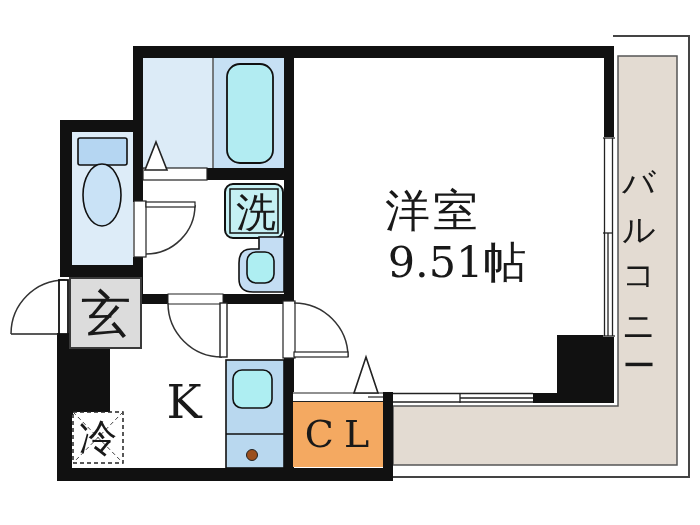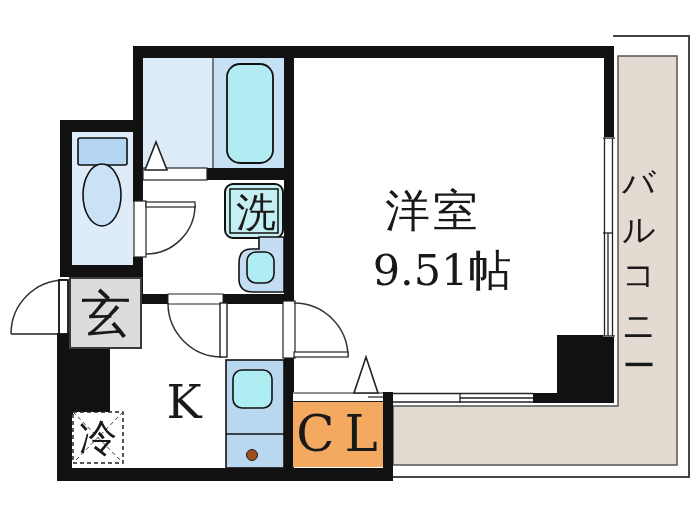--- a/index.html
+++ b/index.html
@@ -11,21 +11,21 @@
   .lbl{
     position:absolute;color:#191919;white-space:nowrap;
     transform:translate(-50%,-50%);line-height:1;
   }
   .lbl-room   {font-size:45px;letter-spacing:3px;}
   .lbl-size   {font-size:43px;}
   .lbl-entr   {font-size:50px;}
   .lbl-k      {font-size:47px;}
   .lbl-fridge {font-size:38px;}
   .lbl-wash   {font-size:40px;}
-  .lbl-cl     {font-size:50px;letter-spacing:10px;}
+  .lbl-cl     {font-size:38px;letter-spacing:10px;}
   .lbl-balcony{
     font-size:33px;letter-spacing:13px;writing-mode:vertical-rl;
     transform:none;
   }
 </style>
 </head>
 <body>
 
 <div id="stage">
 
@@ -133,21 +133,21 @@
     <g stroke="#222" stroke-width="1.2">
       <rect x="293" y="392" width="90" height="10" fill="#ffffff" stroke="none"></rect>
       <line x1="293" y1="393" x2="383" y2="393"></line>
       <line x1="293" y1="401.5" x2="383" y2="401.5"></line>
       <line x1="368" y1="397" x2="383" y2="397"></line>
     </g>
     <path d="M 366 357 L 378 393 L 354 393 Z" fill="#ffffff" stroke="#222" stroke-width="1.6"></path>
   </svg>
 
   <div class="lbl lbl-room" style="left:433px;top:210px;">洋室</div>
-  <div class="lbl lbl-size" style="left:442px;top:262px;margin-top:8px;">9.51帖</div>
+  <div class="lbl lbl-size" style="left:457px;top:262px;">9.51帖</div>
   <div class="lbl lbl-balcony" style="left:623px;top:146px;">バルコニー</div>
   <div class="lbl lbl-entr" style="left:106px;top:314px;">玄</div>
   <div class="lbl lbl-k" style="left:184px;top:401px;">K</div>
   <div class="lbl lbl-fridge" style="left:98px;top:438px;">冷</div>
   <div class="lbl lbl-wash" style="left:256px;top:212px;">洗</div>
   <div class="lbl lbl-cl" style="left:342px;top:434px;">CL</div>
 
 </div>
 
 </body></html>

